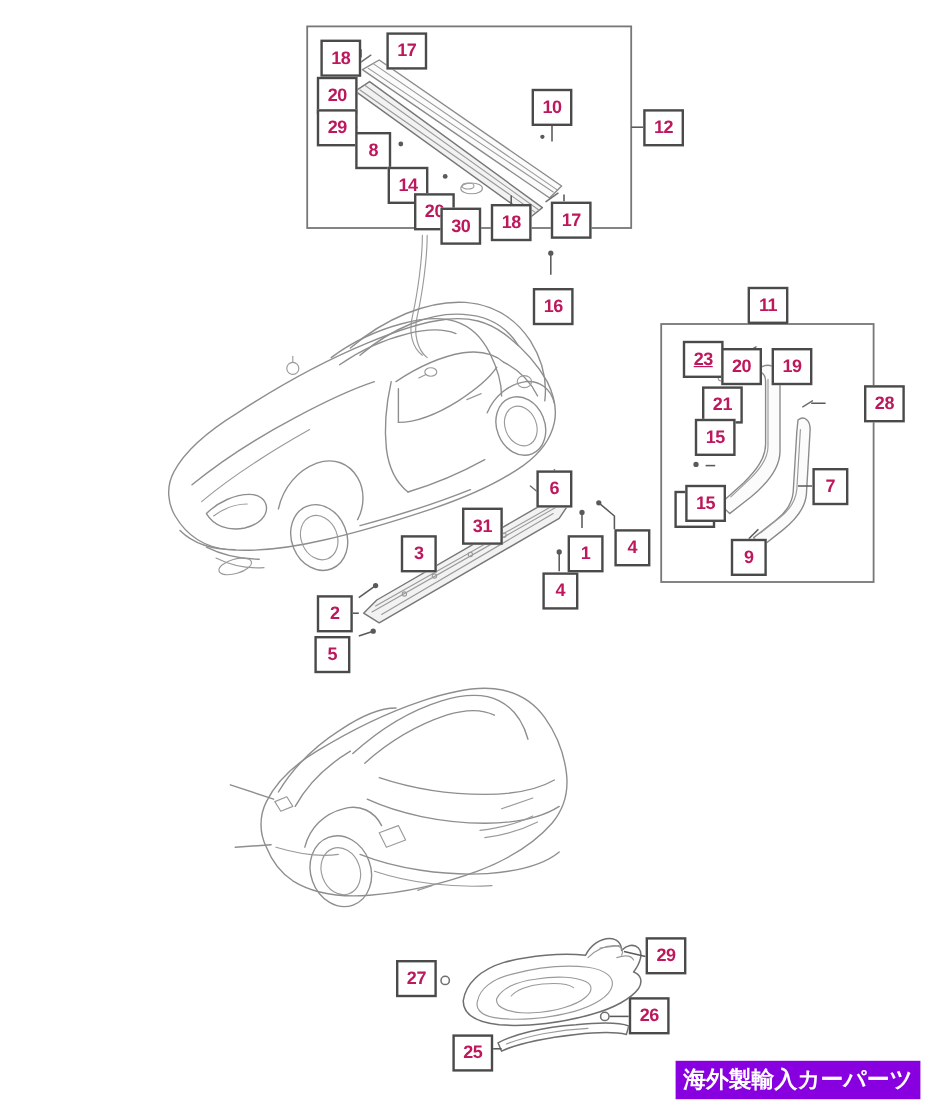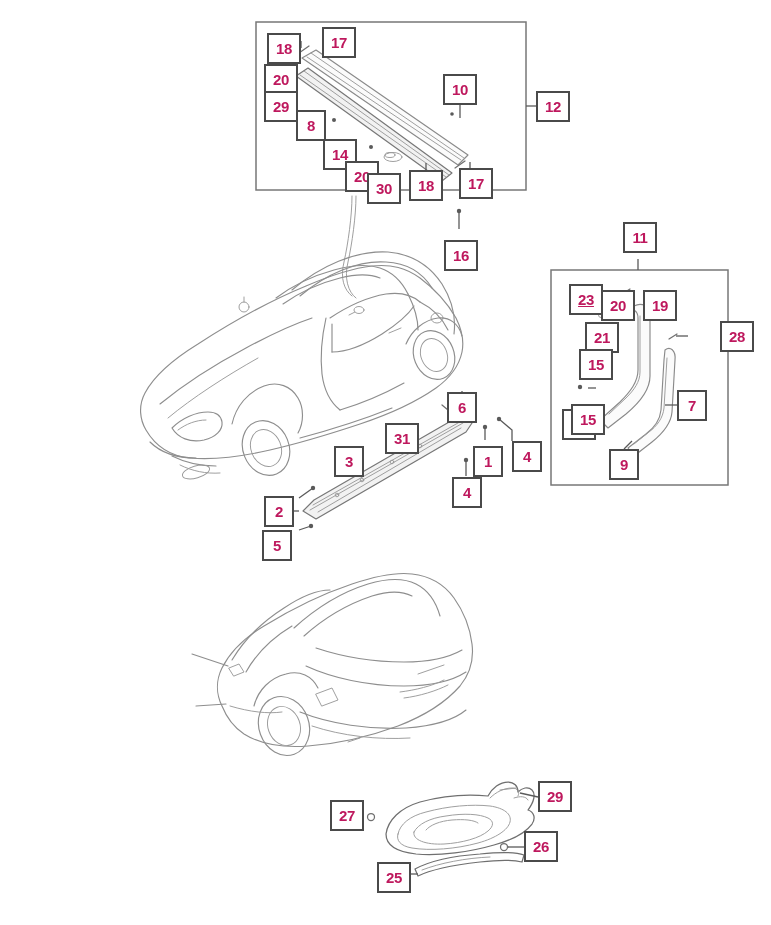--- a/index.html
+++ b/index.html
@@ -340,21 +340,21 @@
   <div class="callout w2" style="left:443px; top:74px;">10</div>
   <div class="callout w2" style="left:536px; top:91px;">12</div>
   <div class="callout w1" style="left:296px; top:110px;">8</div>
   <div class="callout w2" style="left:323px; top:139px;">14</div>
   <div class="callout w2" style="left:345px; top:161px;">20</div>
   <div class="callout w2" style="left:367px; top:173px;">30</div>
   <div class="callout w2" style="left:409px; top:170px;">18</div>
   <div class="callout w2" style="left:459px; top:168px;">17</div>
   <div class="callout w2" style="left:444px; top:240px;">16</div>
 
-  <div class="callout w2" style="left:623px; top:222px;">11</div>
+  <div class="callout w2" style="left:623px; top:239px;">11</div>
   <div class="callout w2" style="left:569px; top:284px;text-decoration:underline;">23</div>
   <div class="callout w2" style="left:601px; top:290px;">20</div>
   <div class="callout w2" style="left:643px; top:290px;">19</div>
   <div class="callout w2" style="left:720px; top:321px;">28</div>
   <div class="callout w2" style="left:585px; top:322px;">21</div>
   <div class="callout w2" style="left:579px; top:349px;">15</div>
   <div class="callout w2" style="left:562px; top:373px;margin-top:36px;">22</div>
   <div class="callout w2" style="left:571px; top:404px;">15</div>
   <div class="callout w1" style="left:677px; top:390px;">7</div>
   <div class="callout w1" style="left:609px; top:449px;">9</div>
@@ -366,14 +366,17 @@
   <div class="callout w1" style="left:512px; top:441px;">4</div>
   <div class="callout w1" style="left:452px; top:477px;">4</div>
   <div class="callout w1" style="left:264px; top:496px;">2</div>
   <div class="callout w1" style="left:262px; top:530px;">5</div>
 
   <div class="callout w2" style="left:330px; top:800px;">27</div>
   <div class="callout w2" style="left:538px; top:781px;">29</div>
   <div class="callout w2" style="left:524px; top:831px;">26</div>
   <div class="callout w2" style="left:377px; top:862px;">25</div>
 
+  <div id="watermark">
+    <span id="watermark-text">海外製輸入カーパーツ</span>
+  </div>
 
 </div>
 
 </body></html>

